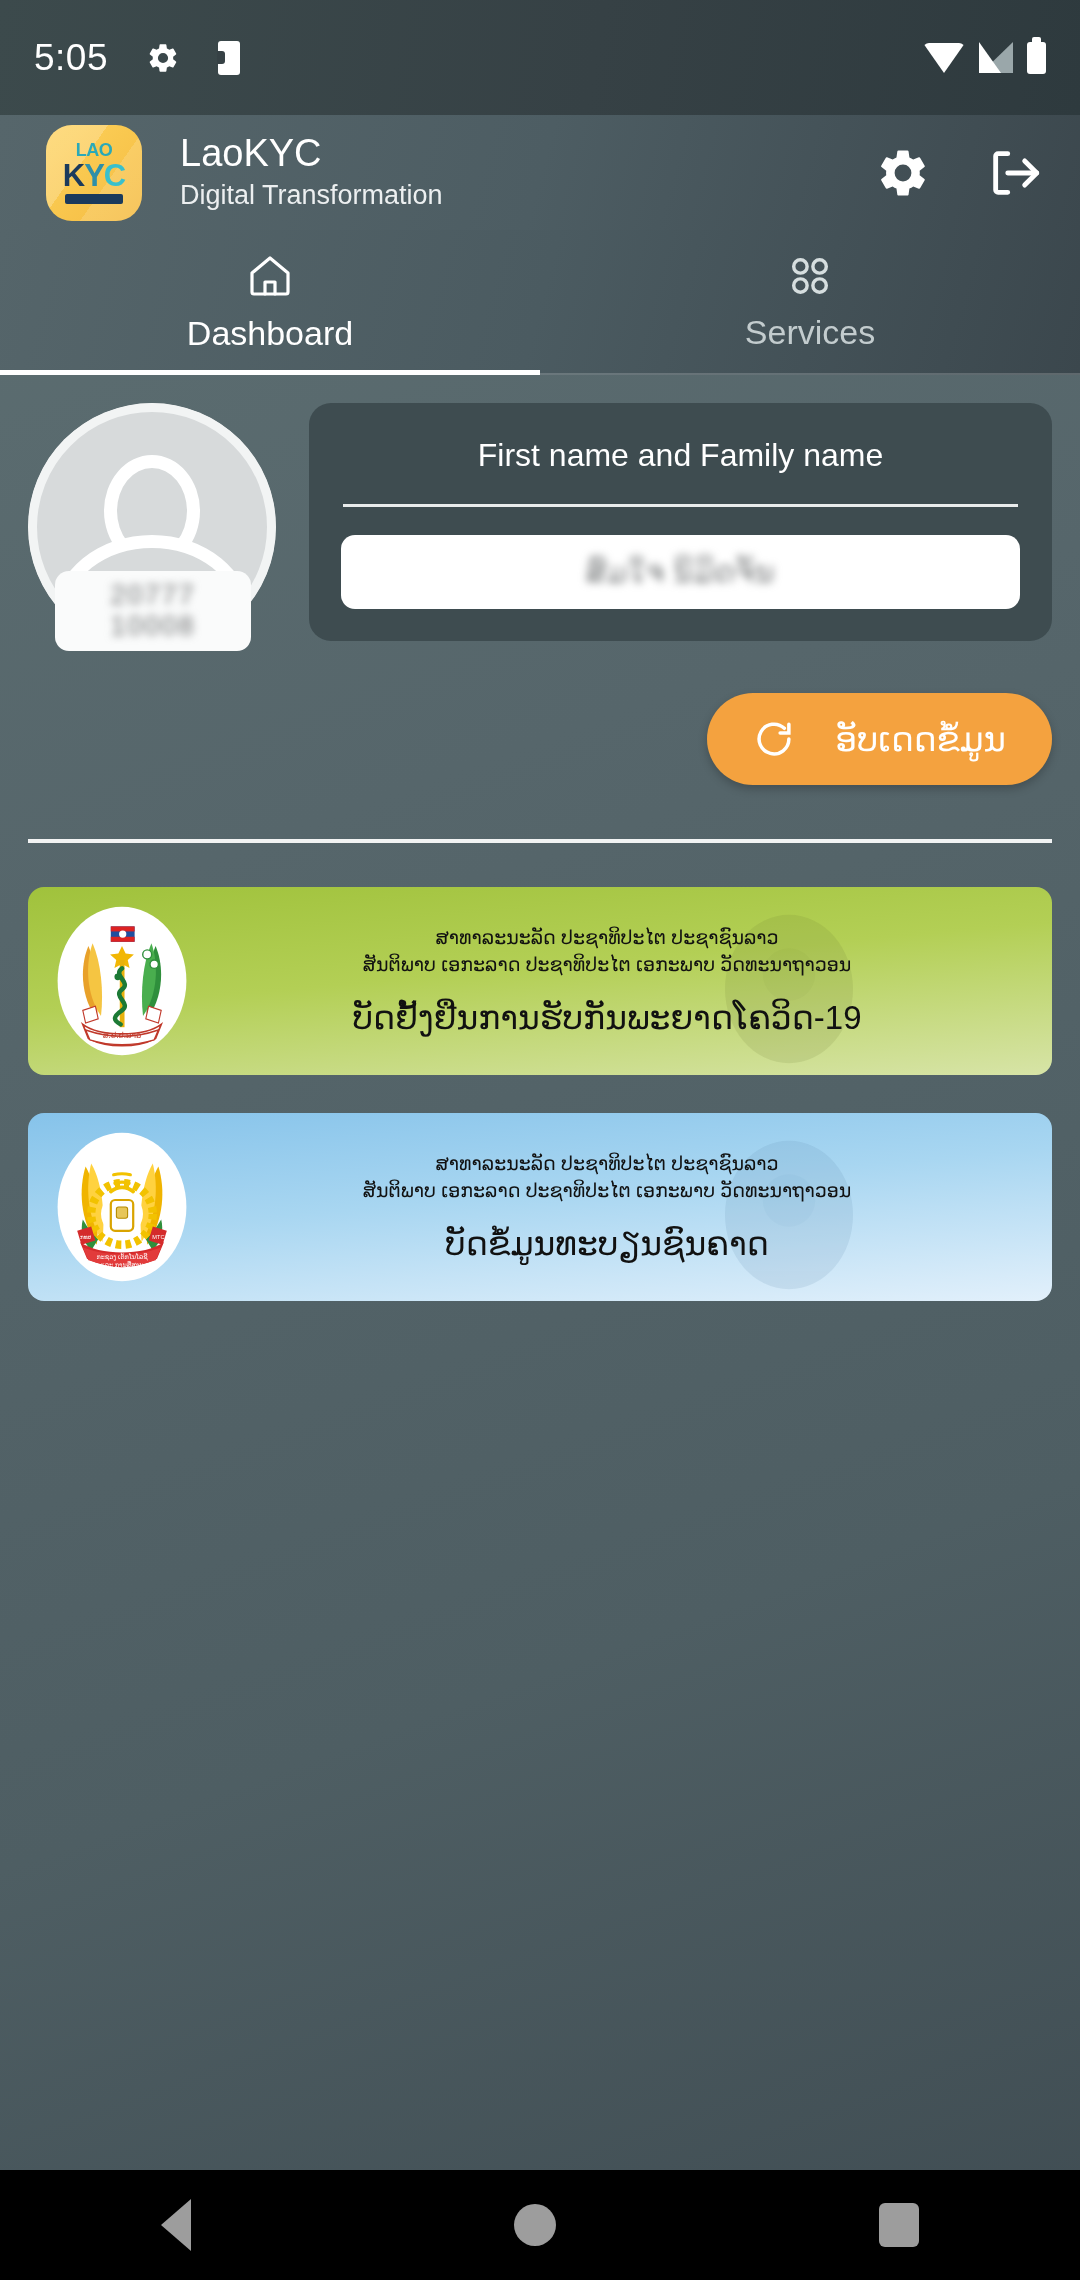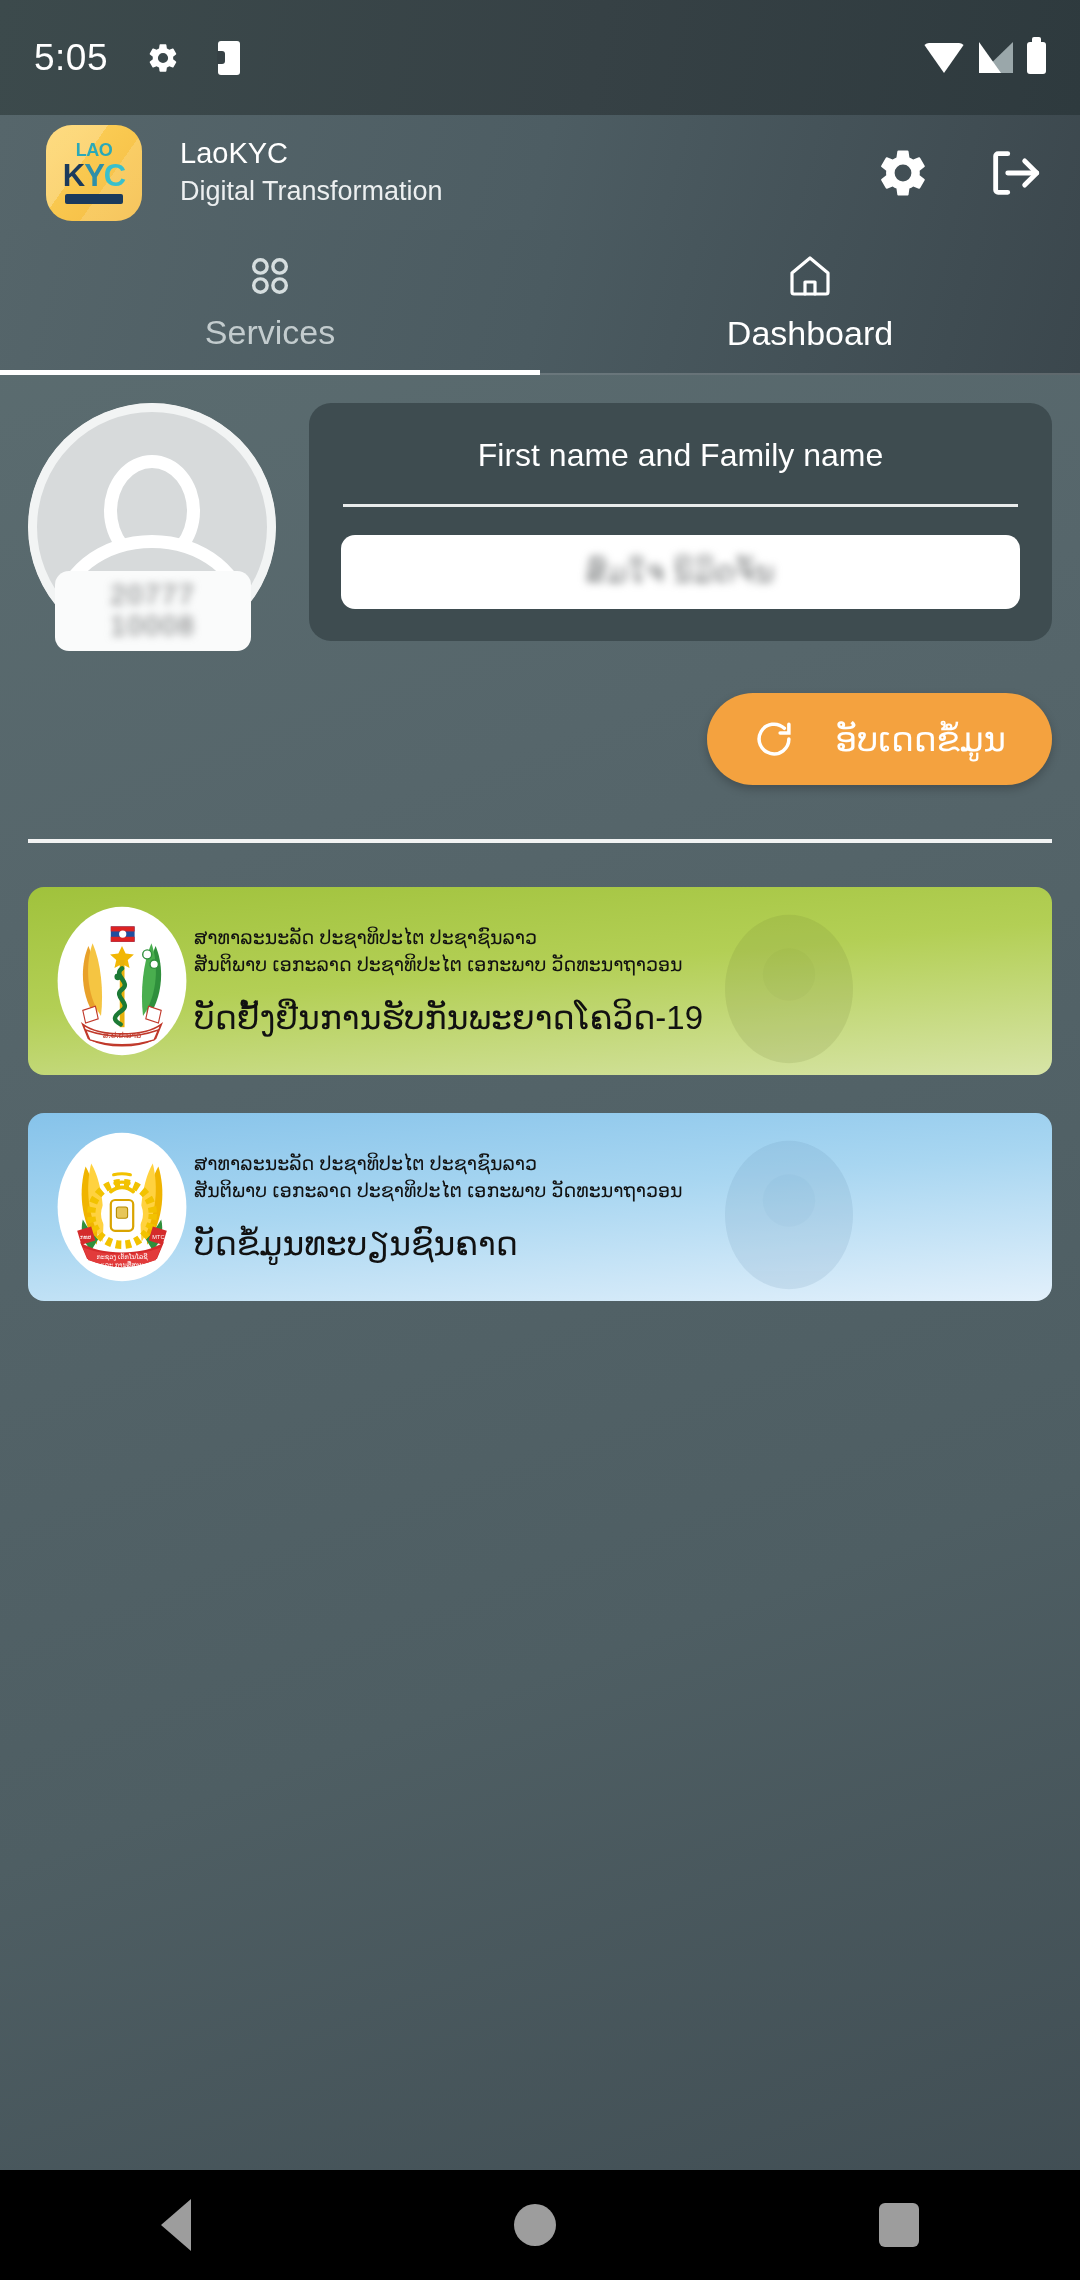--- a/index.html
+++ b/index.html
@@ -63,21 +63,21 @@
   .logo-inner { position: relative; z-index: 2; text-align: center; line-height: 1; }
   .logo-lao { font-size: 18px; font-weight: bold; color: #2aa9b8; letter-spacing: -.5px;
               display:block; margin-bottom: 1px; }
   .logo-kyc { font-size: 31px; font-weight: bold; letter-spacing: -1px; display:block; }
   .logo-kyc .k { color: #1b3a5c; }
   .logo-kyc .y { color: #2f8fa8; }
   .logo-kyc .c { color: #39c0cc; }
   .logo-bar { width: 58px; height: 10px; background: #1b3a5c; border-radius: 2px;
               margin: 3px auto 0; }
   .app-titles { margin-left: 38px; }
-  .app-title { font-size: 29px; color: #fff; font-weight: normal; line-height: 1.05; }
+  .app-title { font-size: 38px; color: #fff; font-weight: normal; line-height: 1.05; }
   .app-sub { font-size: 27px; color: #eceff0; margin-top: 7px; }
   .appbar-actions { margin-left: auto; display: flex; align-items: center; gap: 50px; }
   .act-btn { width: 62px; height: 62px; display:flex; align-items:center; justify-content:center; }
 
   
   .tabs {
     display: flex; height: 145px;
     background: linear-gradient(105deg, #55656a 0%, #4b5b61 50%, #3b474d 100%);
     position: relative;
   }
@@ -146,21 +146,21 @@
 
   
   .cards { padding: 0 28px; margin-top: 44px; display: flex; flex-direction: column; gap: 38px; }
   .gov-card {
     position: relative; height: 188px; border-radius: 16px; overflow: hidden;
     display: flex; align-items: center; padding: 0 22px;
   }
   .gov-card.green { background: linear-gradient(175deg, #a0c23c 0%, #b3cf55 45%, #d7e4a7 100%); }
   .gov-card.blue  { background: linear-gradient(175deg, #86c3ea 0%, #a8d6f1 45%, #e2f0fb 100%); }
   .seal { width: 144px; height: 154px; flex: 0 0 auto; position: relative; z-index:2; }
-  .gov-text { flex: 1; text-align: left; position: relative; z-index: 2; padding-right: 10px; }
+  .gov-text { flex: 1; text-align: center; position: relative; z-index: 2; padding-right: 10px; }
   .gov-line { font-size: 19px; color: #111; line-height: 1.42; }
   .gov-title { font-size: 33px; color: #111; margin-top: 20px; }
   .watermark { position: absolute; right: 188px; top: 50%; transform: translateY(-45%);
                width: 150px; height: 160px; opacity: .14; z-index: 1; }
 
   
   .navbar {
     position: absolute; bottom: 0; left: 0; right: 0; height: 110px;
     background: #000; display: flex; align-items: center; justify-content: space-around;
   }
@@ -215,35 +215,35 @@
         <svg width="58" height="58" viewBox="0 0 24 24" fill="none" stroke="#fff" stroke-width="2" stroke-linecap="round" stroke-linejoin="round">
           <path d="M9 4H5a1 1 0 00-1 1v14a1 1 0 001 1h4"></path>
           <path d="M16 17l5-5-5-5"></path>
           <path d="M21 12H9"></path>
         </svg>
       </div>
     </div>
   </div>
 
   <div class="tabs">
+    <div class="tab active">
+      <svg width="48" height="48" viewBox="0 0 24 24" fill="none" stroke="#ffffff" stroke-width="1.6" stroke-linecap="round" stroke-linejoin="round">
+        <path d="M3 10.5L12 3l9 7.5V20a1 1 0 01-1 1H4a1 1 0 01-1-1z"></path>
+        <path d="M9.5 21v-6h5v6"></path>
+      </svg>
+      <div class="tab-label">Dashboard</div>
+    </div>
     <div class="tab inactive">
       <svg width="46" height="46" viewBox="0 0 24 24" fill="none" stroke="#d6dedf" stroke-width="1.8">
         <rect x="3.5" y="3.5" width="7" height="7" rx="3.5"></rect>
         <rect x="13.5" y="3.5" width="7" height="7" rx="3.5"></rect>
         <rect x="3.5" y="13.5" width="7" height="7" rx="3.5"></rect>
         <rect x="13.5" y="13.5" width="7" height="7" rx="3.5"></rect>
       </svg>
       <div class="tab-label">Services</div>
-    </div>
-    <div class="tab active">
-      <svg width="48" height="48" viewBox="0 0 24 24" fill="none" stroke="#ffffff" stroke-width="1.6" stroke-linecap="round" stroke-linejoin="round">
-        <path d="M3 10.5L12 3l9 7.5V20a1 1 0 01-1 1H4a1 1 0 01-1-1z"></path>
-        <path d="M9.5 21v-6h5v6"></path>
-      </svg>
-      <div class="tab-label">Dashboard</div>
     </div>
     <div class="tabs-divider"></div>
     <div class="tab-indicator"></div>
   </div>
 
   <div class="profile-row">
     <div class="avatar-wrap">
       <div class="avatar">
         <div class="av-ring"></div>
         <div class="av-head"></div>

